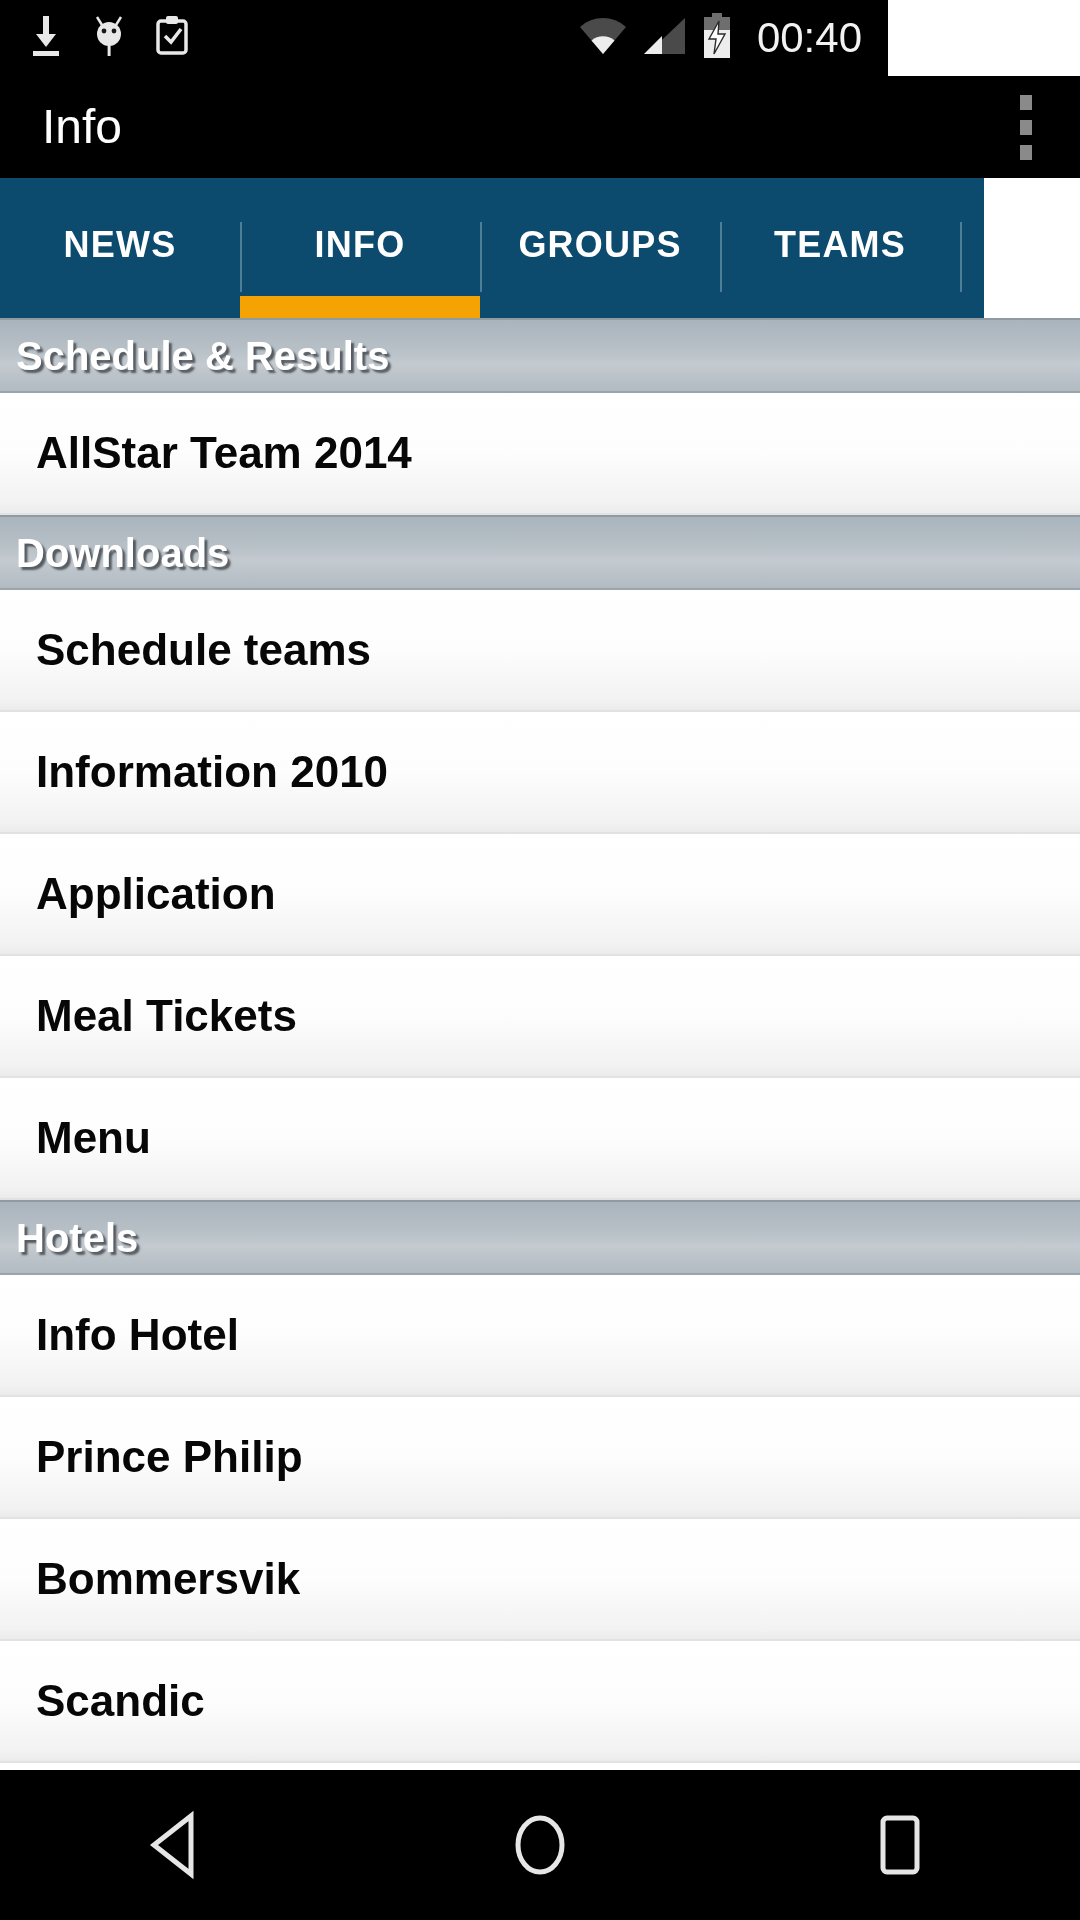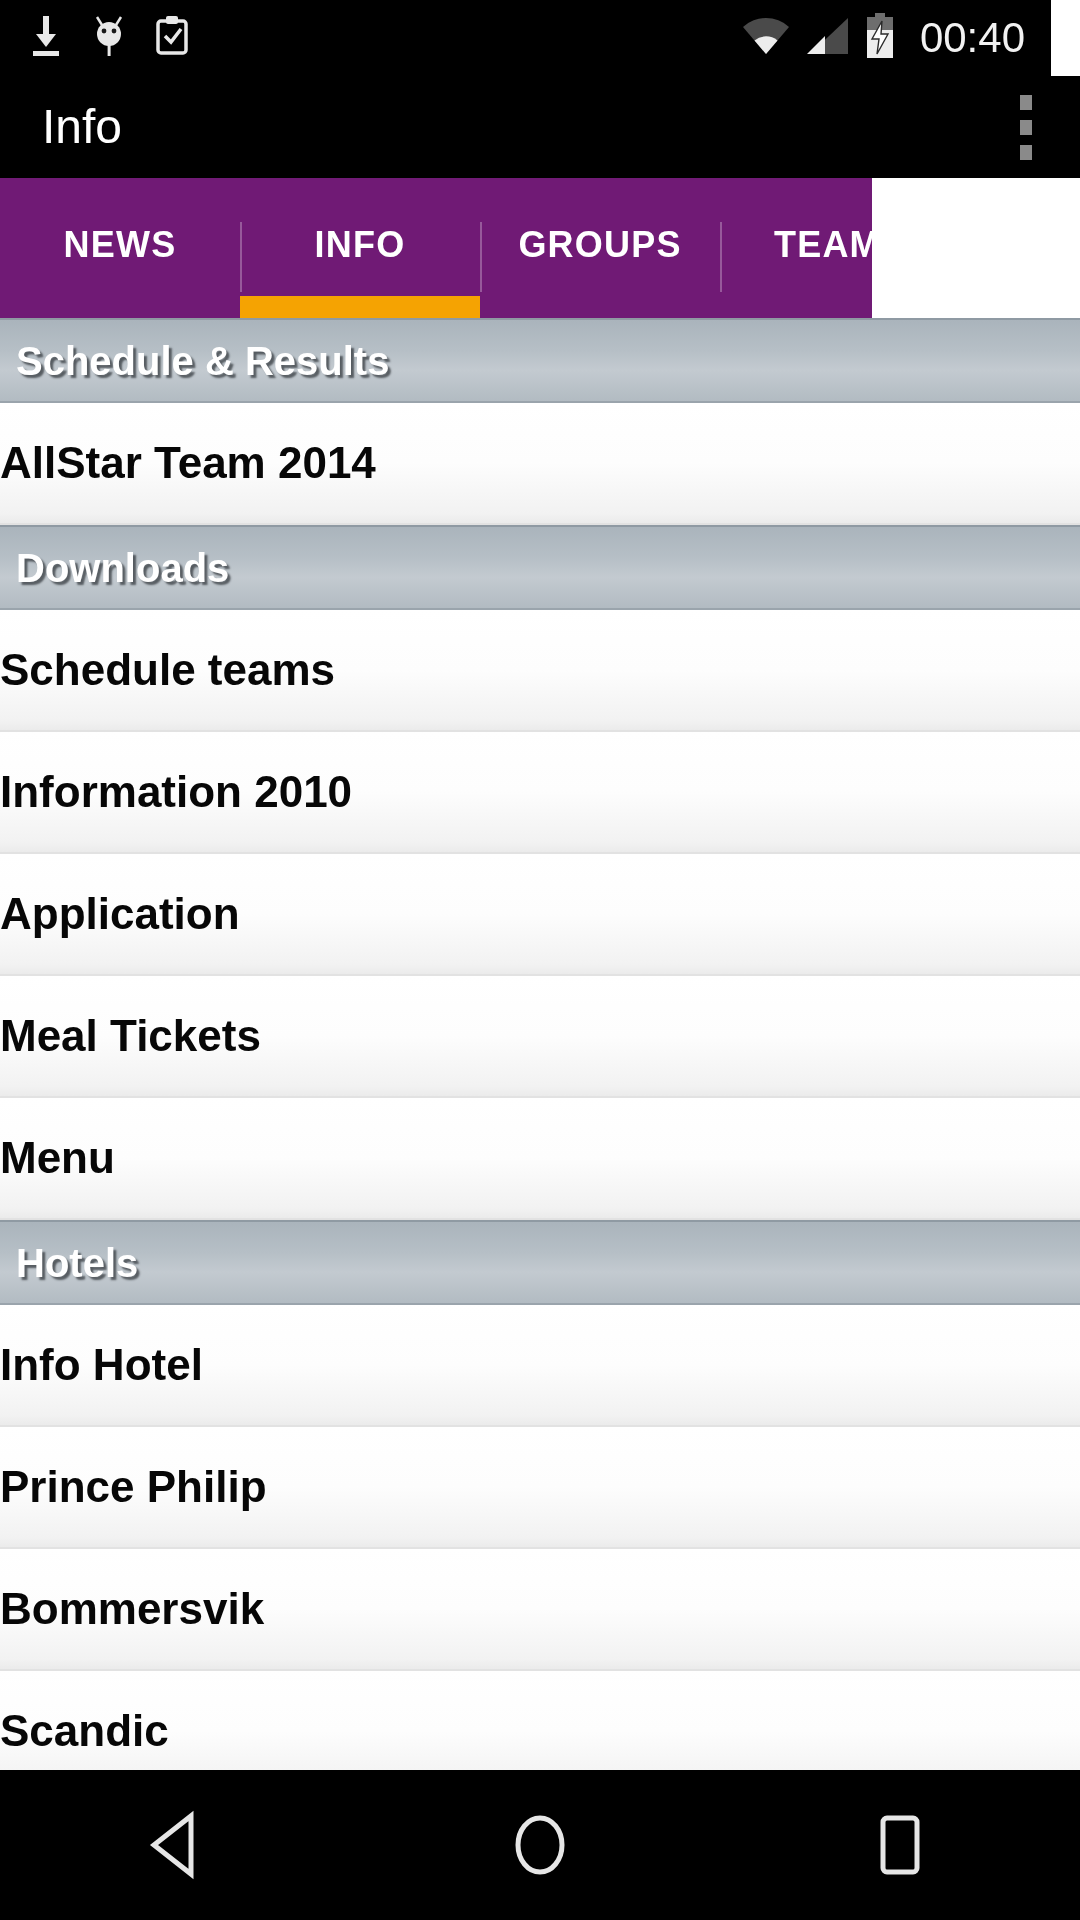--- a/index.html
+++ b/index.html
@@ -19,21 +19,21 @@
     width: 1080px;
     height: 1920px;
     background: #fff;
     overflow: hidden;
   }
 
   
   #status-bar {
     position: absolute;
     top: 0; left: 0;
-    width: 1051px;
+    width: 888px;
     height: 76px;
     background: #000;
     display: flex;
     align-items: center;
     justify-content: space-between;
     padding: 0 26px 0 26px;
     box-sizing: border-box;
   }
   .status-left {
     display: flex;
@@ -90,23 +90,23 @@
   #overflow-menu .dot {
     width: 12px;
     height: 15px;
     background: #8a8a8a;
   }
 
   
   #tab-bar {
     position: absolute;
     top: 178px; left: 0;
-    width: 872px;
+    width: 984px;
     height: 140px;
-    background: #701a75;
+    background: #0c4a6e;
     display: flex;
     align-items: stretch;
     overflow: hidden;
   }
   .tab {
     position: relative;
     flex: 0 0 auto;
     width: 240px;
     display: flex;
     align-items: center;
@@ -145,21 +145,21 @@
   #content-list {
     position: absolute;
     top: 318px; left: 0;
     width: 1080px;
     height: 1452px;
     background: #ffffff;
     overflow: hidden;
   }
   .section-header {
     position: relative;
-    height: 85px;
+    height: 75px;
     background: linear-gradient(to bottom, #aab4bc 0%, #b6bfc6 38%, #c3cad0 62%, #b2bbc2 100%);
     border-top: 2px solid #8f9aa3;
     border-bottom: 2px solid #9aa4ac;
     display: flex;
     align-items: center;
     box-sizing: border-box;
     text-align: center;
   }
   .section-header .section-title {
     padding-left: 16px;
@@ -174,20 +174,21 @@
     position: relative;
     height: 122px;
     background: linear-gradient(to bottom, #ffffff 0%, #fdfdfd 50%, #f2f2f2 92%, #ebebeb 100%);
     border-bottom: 2px solid #e2e2e2;
     display: flex;
     align-items: center;
     box-sizing: border-box;
     cursor: pointer;
   }
   .list-item .item-label {
+    padding-left: 36px;
     color: #070707;
     font-size: 44px;
     font-weight: 700;
     line-height: 1;
     white-space: nowrap;
   }
 
   
   #nav-bar {
     position: absolute;

